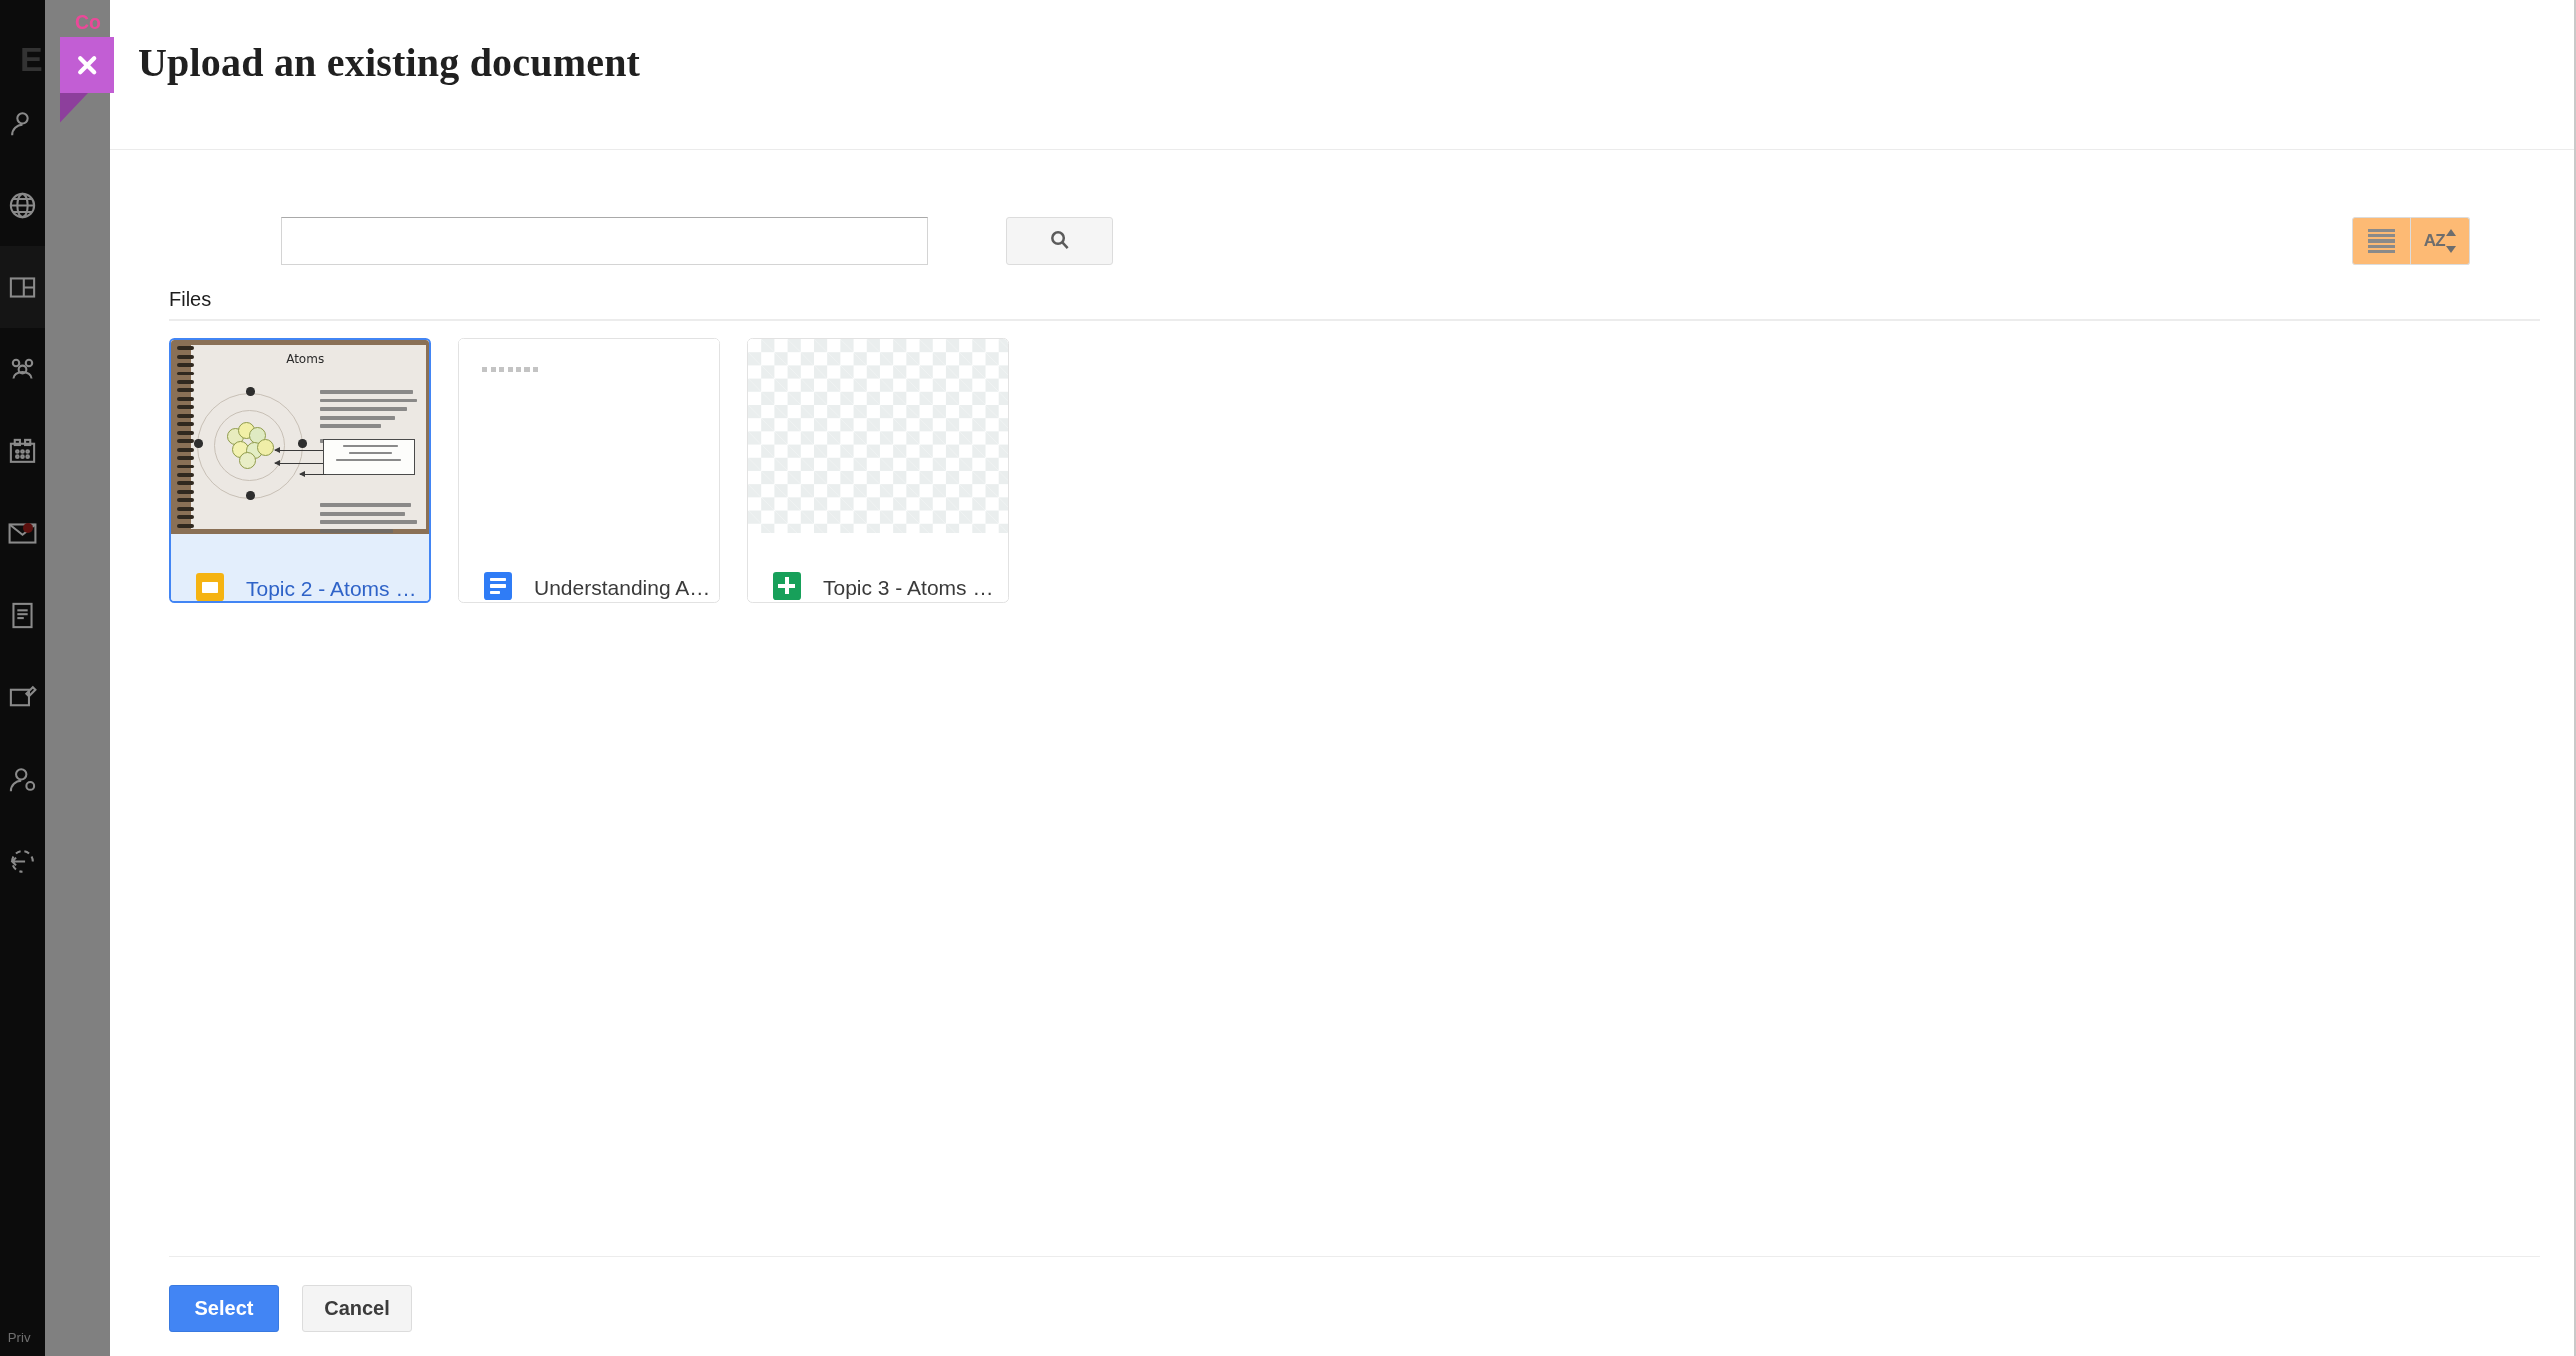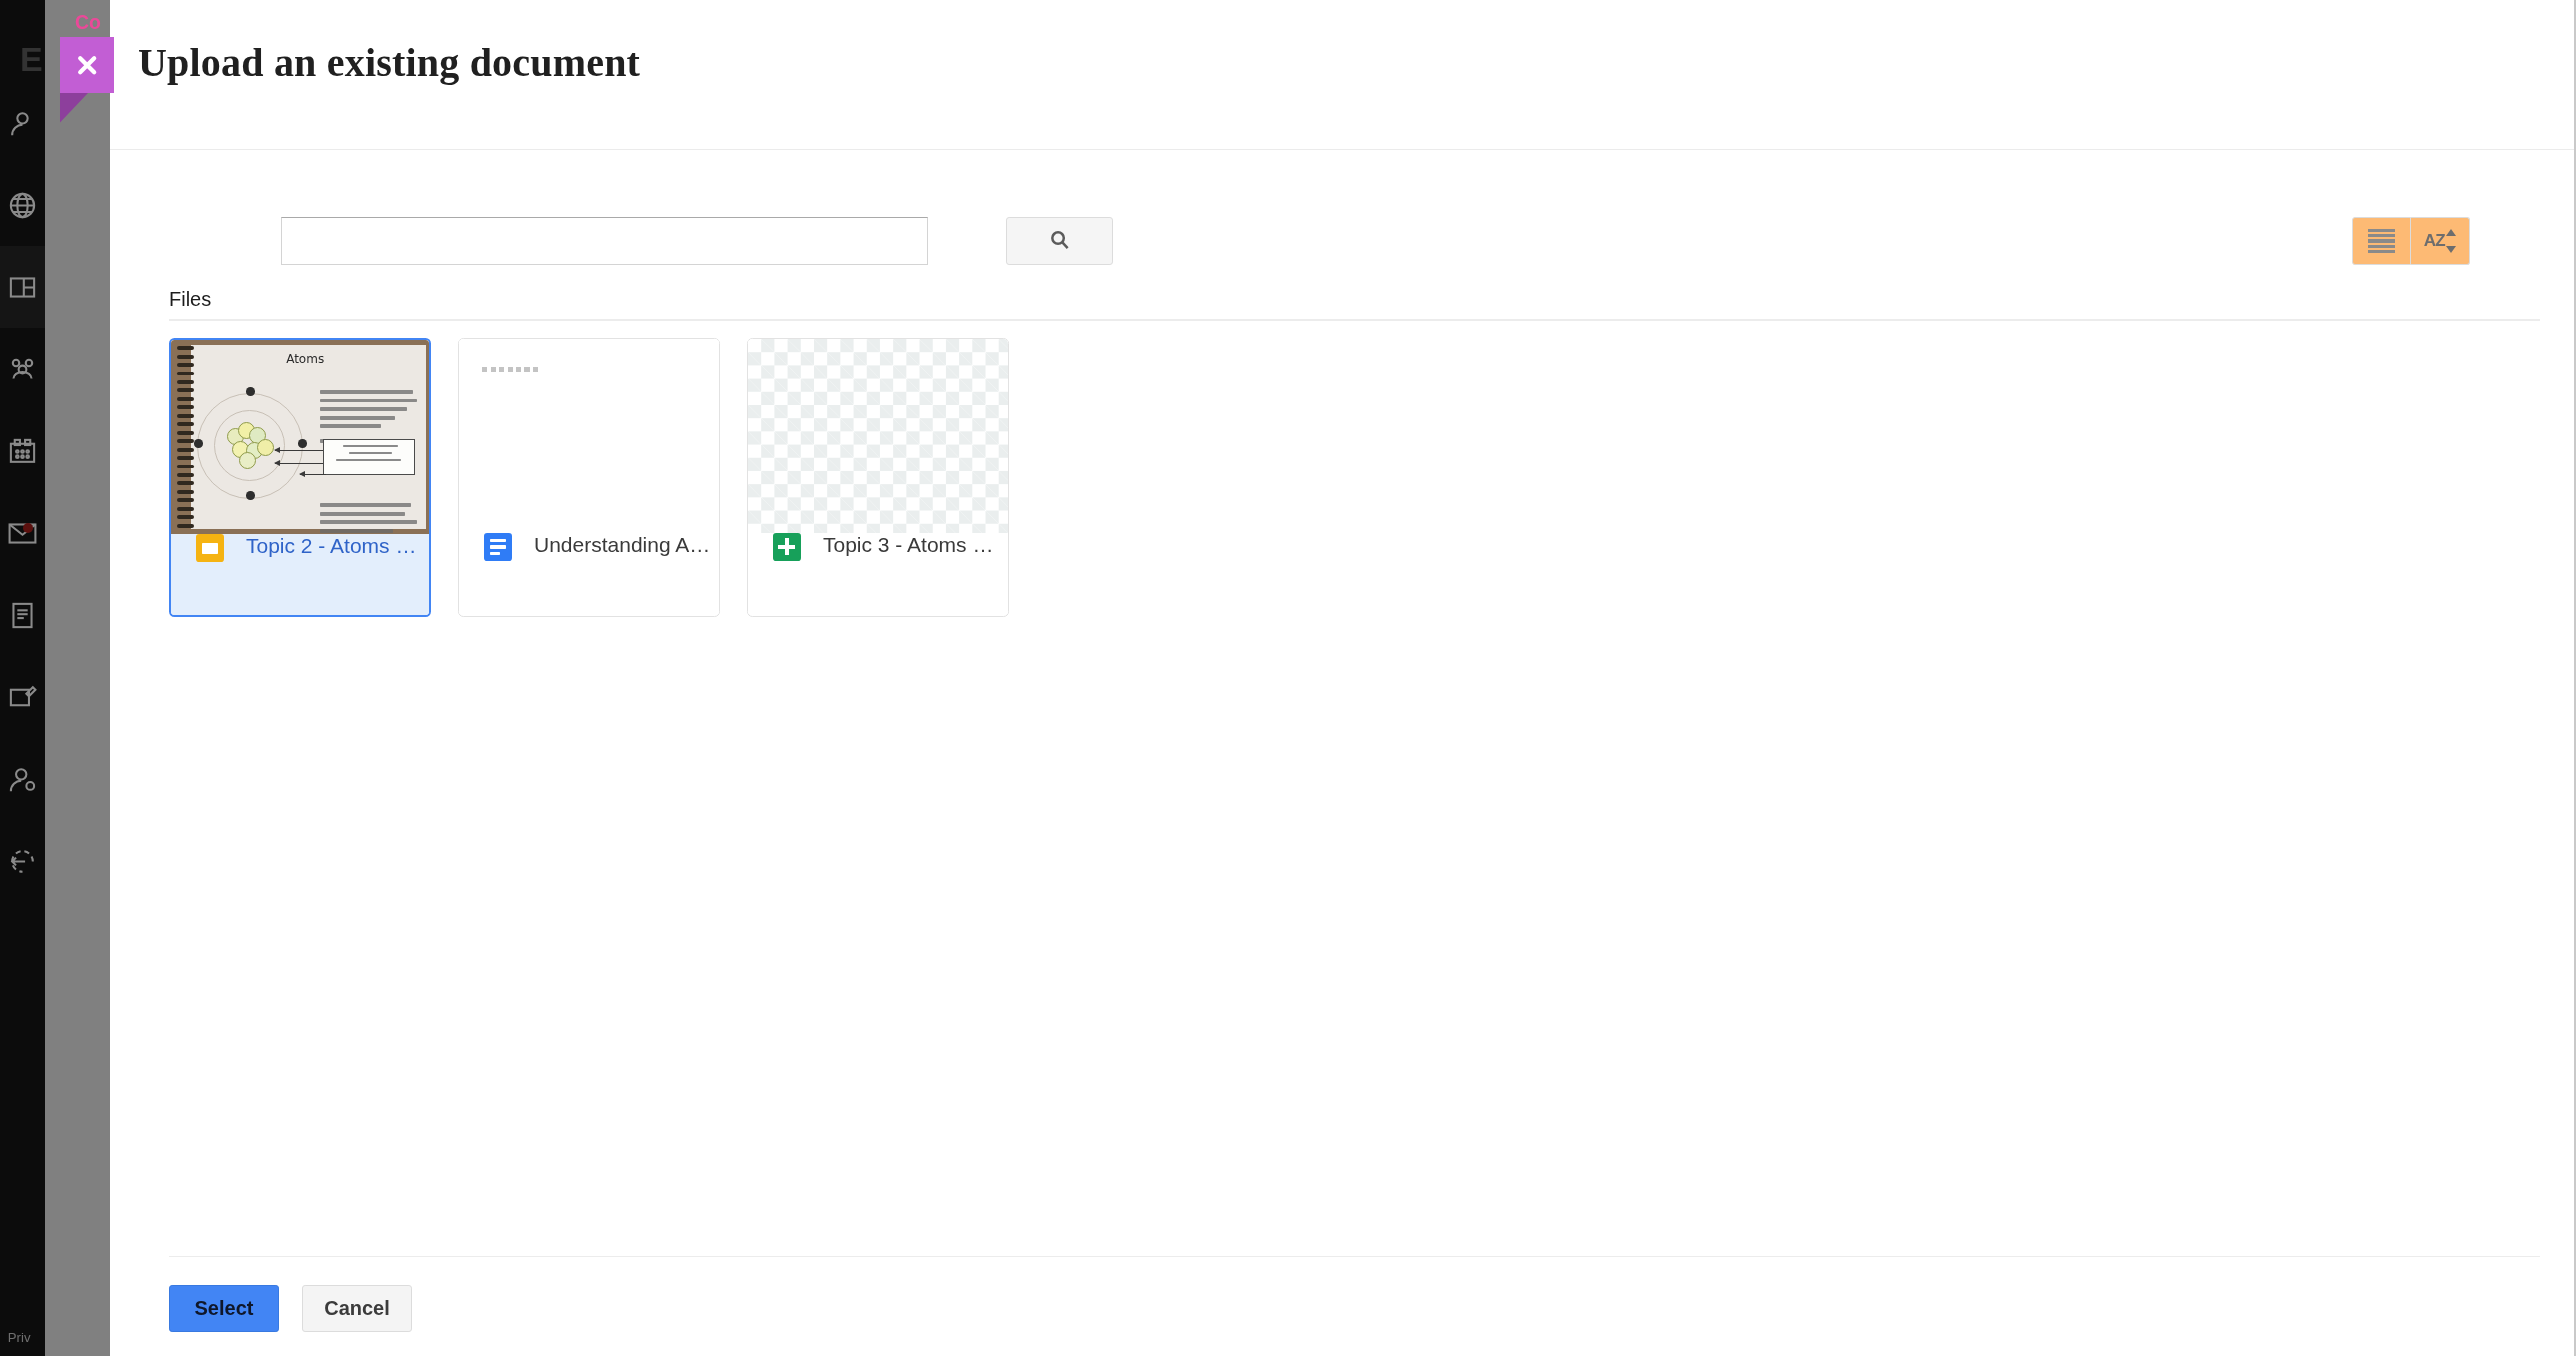--- a/index.html
+++ b/index.html
@@ -194,22 +194,22 @@
   }
   .file-thumb {
     height: 194px;
     width: 100%;
     background: #ffffff;
     position: relative;
     overflow: hidden;
   }
   .file-card.selected .file-thumb { height: 194px; }
   .file-row {
-    height: 81px;
-    display: flex; align-items: flex-start;
+    height: 67px;
+    display: flex; align-items: flex-end;
     padding-left: 25px;
     gap: 22px;
     background: #ffffff;
   }
   .file-card.selected .file-row { background: #e3eefc; }
   .file-name {
     font-size: 21px;
     color: #3a3a3a;
     white-space: nowrap;
     overflow: hidden;
@@ -333,21 +333,21 @@
   #footer-actions {
     position: absolute;
     left: 0; top: 28px;
     display: flex; gap: 23px;
   }
   #select-button {
     min-width: 110px; height: 47px;
     background: #4285f4;
     border: 0.8px solid #3879e0;
     border-radius: 3.1px;
-    color: #0f172a;
+    color: #ffffff;
     font-size: 20px;
     font-weight: 700;
     font-family: "Liberation Sans", sans-serif;
     cursor: pointer;
     padding: 0 17px;
   }
   #cancel-button {
     min-width: 110px; height: 47px;
     background: #f4f4f4;
     border: 0.8px solid #dcdcdc;

